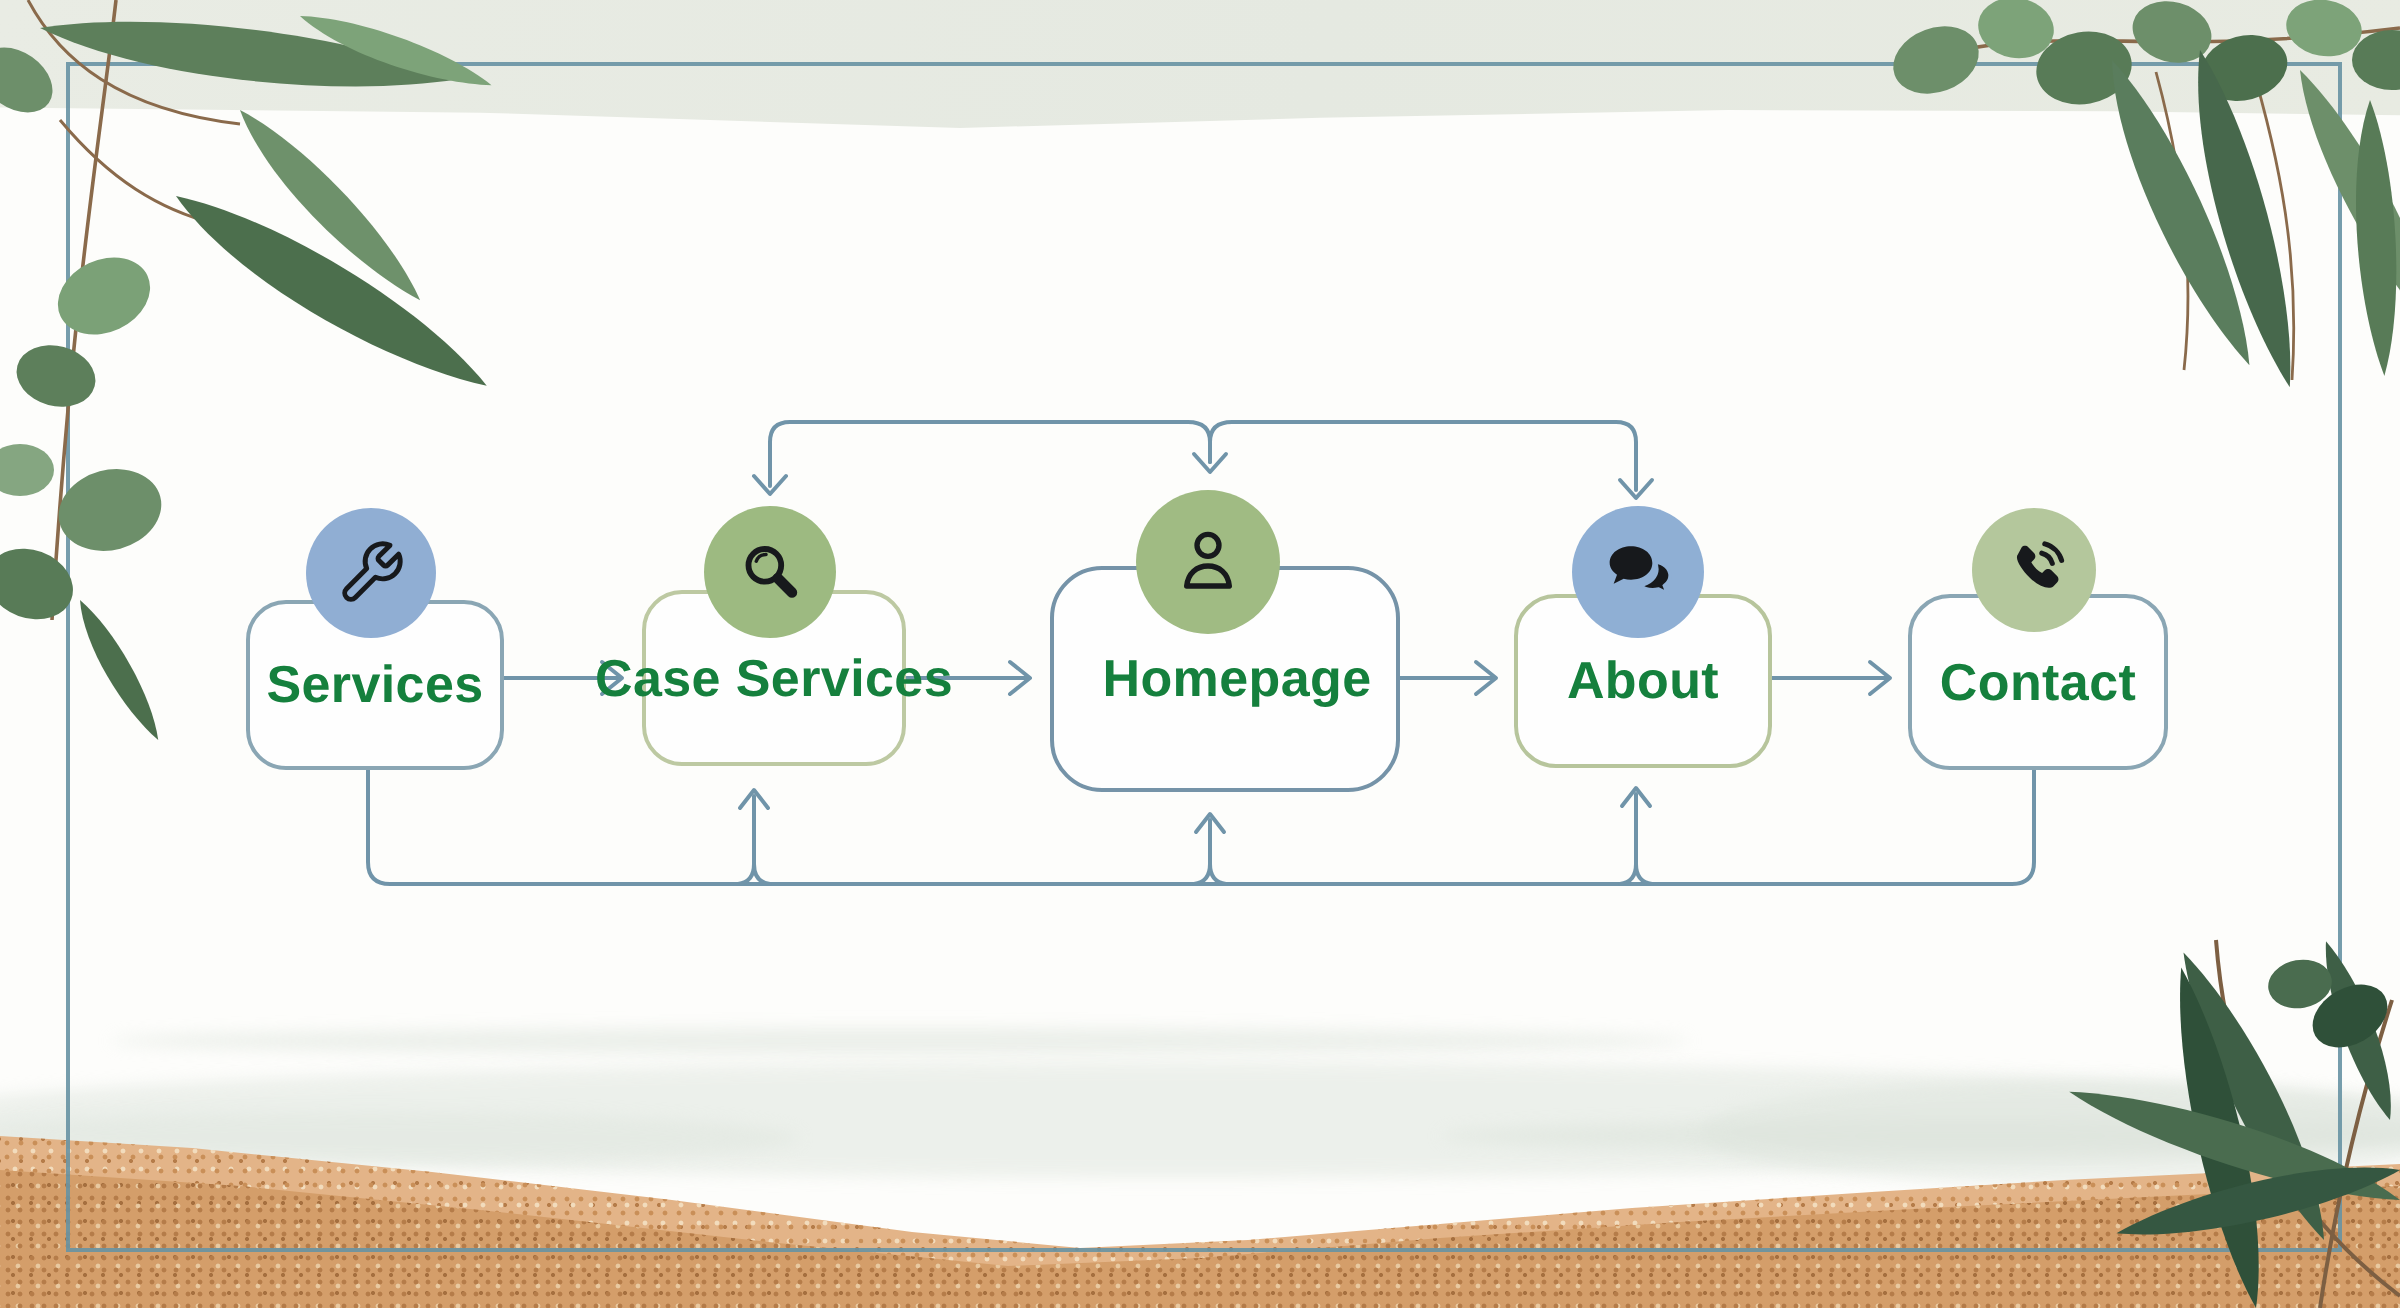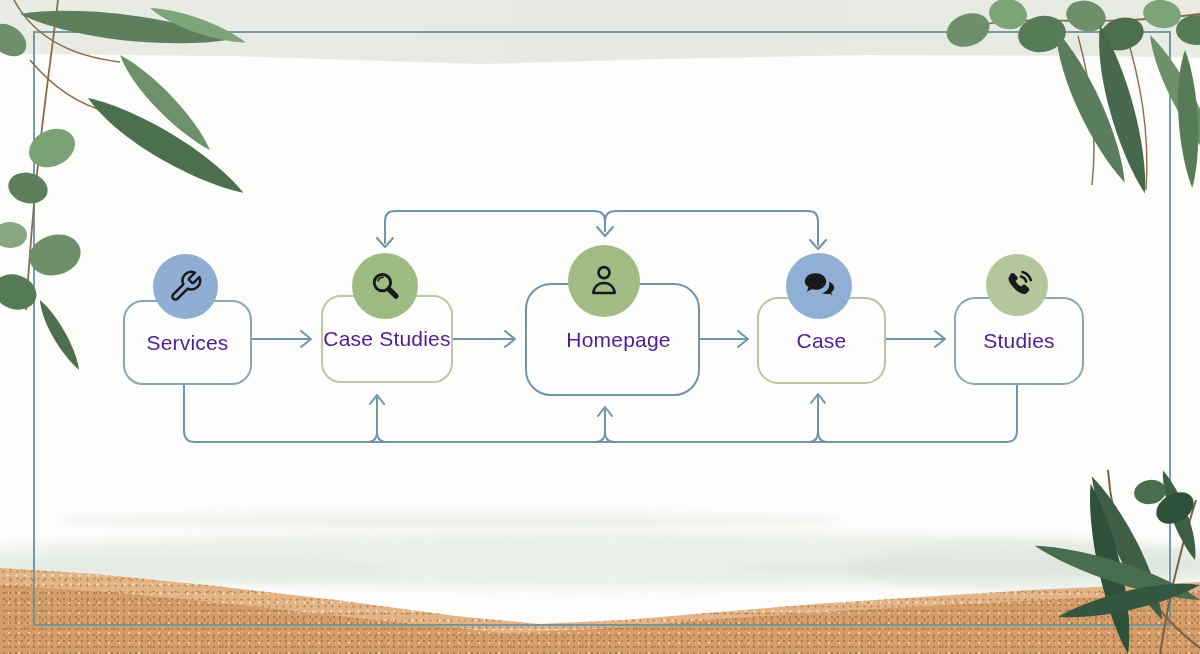--- a/index.html
+++ b/index.html
@@ -44,21 +44,21 @@
   }
   
   .frame{
     position:absolute;left:33px;top:31px;width:1134px;height:591px;z-index:3;
     border:2px solid #6792a3;opacity:.9;
   }
   
   .connectors{position:absolute;left:0;top:0;z-index:4;}
   
   .node{position:absolute;background:#fefefe;border:2px solid;display:flex;align-items:center;justify-content:center;z-index:5;}
-  .node-label{font-size:21px;font-weight:400;color:#4c1d95;letter-spacing:.2px;white-space:nowrap;}
+  .node-label{font-size:26px;font-weight:700;color:#15803d;letter-spacing:.2px;white-space:nowrap;}
   .node-services{left:123px;top:300px;width:125px;height:81px;border-radius:20px;border-color:#8aa6b4;}
   .node-case-studies{left:321px;top:295px;width:128px;height:84px;border-radius:20px;border-color:#bdc9a2;}
   .node-homepage{left:525px;top:283px;width:159px;height:109px;border-radius:26px;border-color:#7593a8;padding-left:12px;}
   .node-about{left:757px;top:297px;width:125px;height:83px;border-radius:21px;border-color:#b7c59c;}
   .node-contact{left:954px;top:297px;width:126px;height:84px;border-radius:21px;border-color:#8aa6b4;}
   .circle{position:absolute;border-radius:50%;display:flex;align-items:center;justify-content:center;z-index:6;}
   .circle-services{left:153px;top:254px;width:65px;height:65px;background:#90aed3;}
   .circle-case-studies{left:352px;top:253px;width:66px;height:66px;background:#9dba81;}
   .circle-homepage{left:568px;top:245px;width:72px;height:72px;background:#a0bb83;}
   .circle-about{left:786px;top:253px;width:66px;height:66px;background:#8fafd4;}
@@ -104,30 +104,30 @@
     <path d="M598 416 L605 407 L612 416"></path>
     <path d="M810 442 Q818 441 818 432 L818 397 M826 442 Q818 441 818 432"></path>
     <path d="M811 403 L818 394 L825 403"></path>
   </g>
 </svg>
 
 <div class="node node-services">
   <span class="node-label">Services</span>
 </div>
 <div class="node node-case-studies">
-  <span class="node-label">Case Studies</span>
+  <span class="node-label">Case Services</span>
 </div>
 <div class="node node-homepage">
   <span class="node-label">Homepage</span>
 </div>
 <div class="node node-about">
-  <span class="node-label">Case</span>
+  <span class="node-label">About</span>
 </div>
 <div class="node node-contact">
-  <span class="node-label">Studies</span>
+  <span class="node-label">Contact</span>
 </div>
 
 <div class="circle circle-services">
   <svg viewBox="0 0 24 24" width="35" height="35">
     <path d="M14.7 6.3a1 1 0 0 0 0 1.4l1.6 1.6a1 1 0 0 0 1.4 0l3.77-3.77a6 6 0 0 1-7.94 7.94l-6.91 6.91a2.12 2.12 0 0 1-3-3l6.91-6.91a6 6 0 0 1 7.94-7.94l-3.76 3.76z" fill="none" stroke="#17191c" stroke-width="1.7" stroke-linecap="round" stroke-linejoin="round"></path>
   </svg>
 </div>
 <div class="circle circle-case-studies">
   <svg viewBox="0 0 24 24" width="37" height="37">
     <circle cx="10" cy="9.5" r="5.3" fill="none" stroke="#17191c" stroke-width="1.9"></circle>

